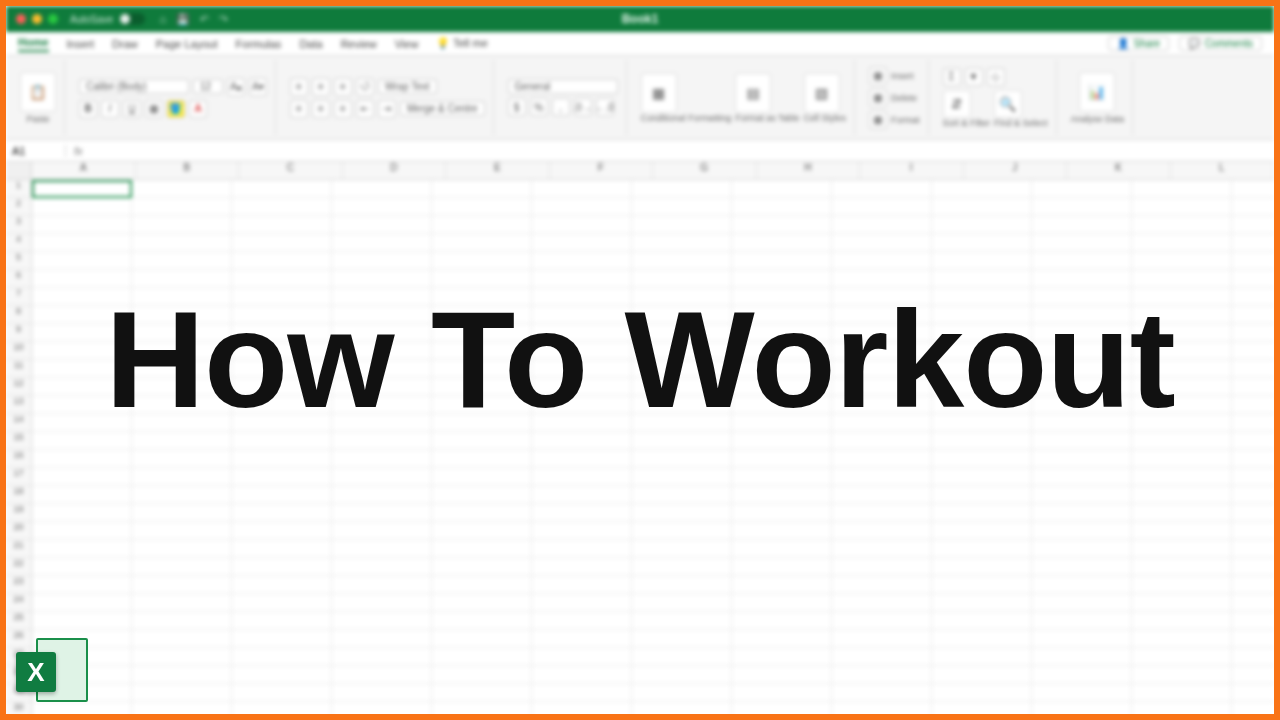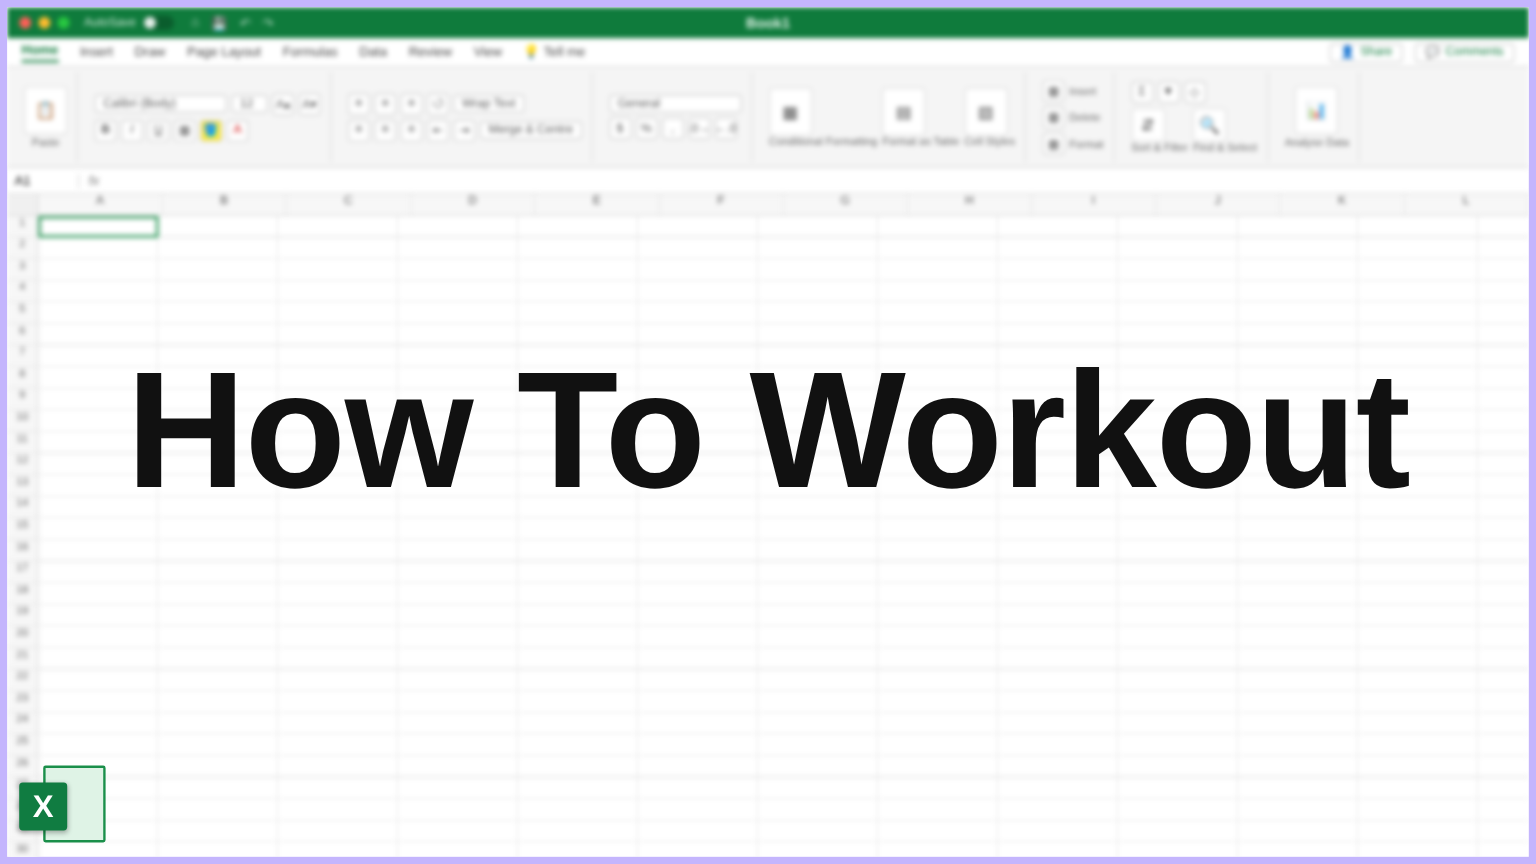--- a/index.html
+++ b/index.html
@@ -1,17 +1,17 @@
 <!DOCTYPE html>
 <html><head>
 <meta charset="utf-8">
 <style>
   * { margin:0; padding:0; box-sizing:border-box; }
   html,body { width:1280px; height:720px; font-family: Arial, Helvetica, sans-serif; overflow:hidden; }
-  .frame { position:relative; width:1280px; height:720px; background:#c4b5fd; } 
+  .frame { position:relative; width:1280px; height:720px; background:#f97316; } 
   .inner { position:absolute; inset:6px; background:#ffffff; overflow:hidden; }
   .blurlayer { position:absolute; inset:0; filter:blur(2.2px); }
   
   .titlebar { height:26px; background:#0f7b3c; display:flex; align-items:center; color:#e6f6ec; font-size:11px; padding:0 10px; }
   .traffic { display:flex; gap:6px; margin-right:12px; }
   .dot { width:10px; height:10px; border-radius:50%; }
   .dot.r{background:#ff5f57;} .dot.y{background:#febc2e;} .dot.g{background:#28c840;}
   .autosave { display:flex; align-items:center; gap:6px; font-size:10px; opacity:.9; }
   .toggle { width:26px; height:12px; background:#0a5a2c; border-radius:6px; position:relative; }
   .toggle::after{content:"";position:absolute;left:1px;top:1px;width:10px;height:10px;background:#fff;border-radius:50%;}

